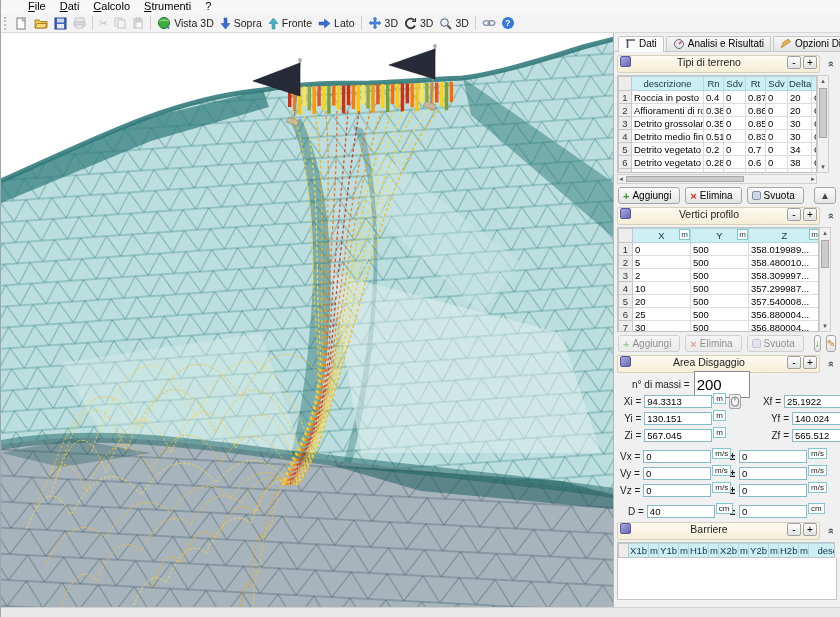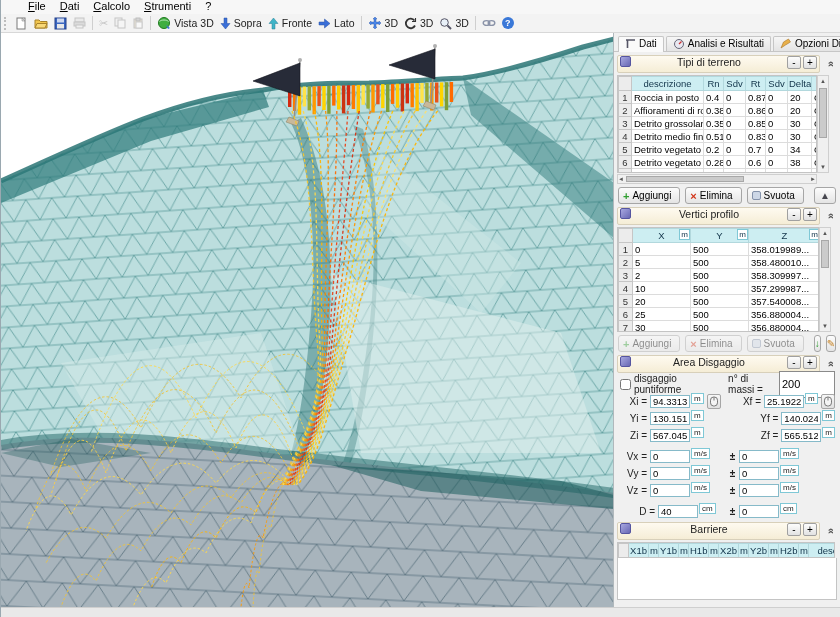--- a/index.html
+++ b/index.html
@@ -83,30 +83,30 @@
   .dl { color:#2f9e2f; font-weight:bold; }
   .pen { color:#c8862a; }
   .spring { flex:1; }
 
   
   .disg { margin:3px 5px 0 6px; font-size:10px; color:#222; }
   .drow { display:flex; align-items:center; height:16px; margin-bottom:1px; }
   .lg { display:flex; align-items:center; width:106px; }
   .rg { display:flex; align-items:center; }
   .flab { width:27px; text-align:right; margin-right:3px; white-space:nowrap; }
-  .fin { width:40px; height:13px; border:1px solid #86bac9; font-size:9.5px; padding:0 2px;
+  .fin { width:68px; height:13px; border:1px solid #86bac9; font-size:9.5px; padding:0 2px;
          font-family:inherit; }
   .unit { font-size:8px; line-height:9px; border:1px solid #7fc8d6; background:#fff;
           padding:0 2px; margin-left:1px; position:relative; top:-3px; white-space:nowrap; }
   .pick { width:20px; height:15px; margin-left:3px; padding:0; border:1px solid #a6a6a6;
           border-radius:2px; background:linear-gradient(#f7f7f7,#e0e0e0); }
   .pm { width:13px; text-align:center; font-weight:bold; }
   .ck { display:flex; align-items:center; gap:3px; width:118px; }
   .ck input { width:11px; height:11px; margin:0; }
-  .massin { width:56px; height:27px; border:1px solid #8a8a8a; font-size:11px; padding:0 2px;
+  .massin { width:56px; height:27px; border:1px solid #8a8a8a; font-size:15px; padding:0 2px;
             font-family:inherit; }
   .vgap { height:4px; }
   .b-empty { margin:0 3px; height:42px; background:#fff; border:1px solid #c4c4c4; border-top:none; }
 </style>
 </head>
 <body>
 
 <div class="app">
 
   <div class="menubar">
@@ -589,24 +589,20 @@
         <div class="sechead">
           <span class="cube"></span>
           <span class="sectitle">Area Disgaggio</span>
           <button class="mini">-</button>
           <button class="mini">+</button>
         </div>
         <span class="chev">»</span>
       </div>
       <div class="disg">
         <div class="drow">
-          <label class="ck">
-            <input type="checkbox" style="">
-            <span>disgaggio puntiforme</span>
-          </label>
           <span style="margin-left:12px">n° di massi =</span>
           <input class="massin" style="margin-left: 4px;" value="200">
         </div>
         <div class="drow">
           <span class="lg">
               <span class="flab">Xi =</span>
               <input class="fin" value="94.3313" style="">
               <span class="unit">m</span>
             </span>
           <button class="pick"><svg width="10" height="11">

